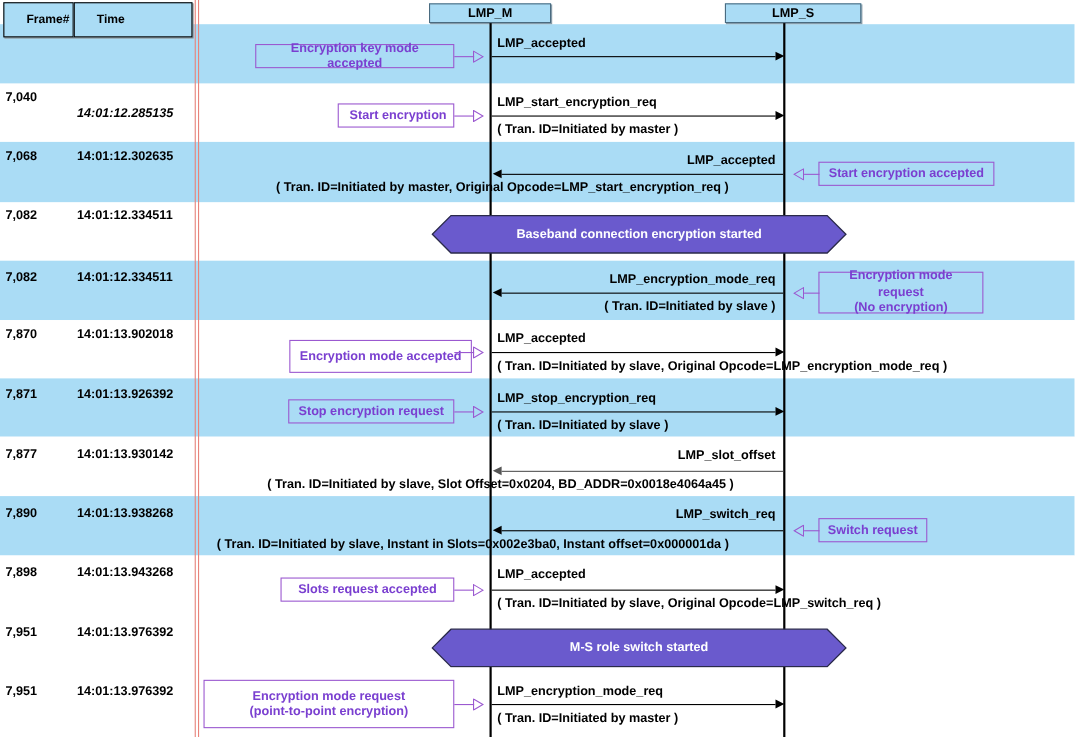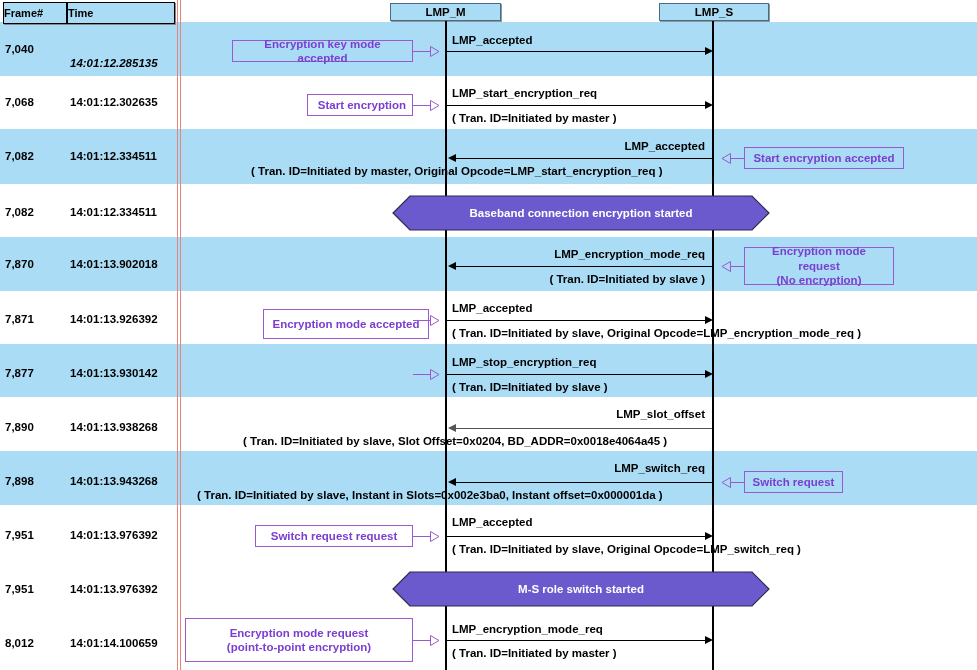--- a/index.html
+++ b/index.html
@@ -8,54 +8,55 @@
     font-family:"Liberation Sans","DejaVu Sans",sans-serif;
   }
   #root{position:relative;width:977px;height:670px;}
 
   
   .stripe{position:absolute;left:0;width:977px;background:#aadcf5;}
   .stripe.white{background:#ffffff;}
 
   
   .colhdr{
-    position:absolute;top:2px;height:22px;
+    position:absolute;top:2px;height:32px;
     background:#aadcf5;border:1px solid #000000;
     box-sizing:border-box;
     font-size:11px;font-weight:bold;color:#000;
-    display:flex;align-items:center;padding-left:0;
+    display:flex;align-items:center;padding-left:20px;
     box-shadow:1px 1px 0 #888;
   }
   #hdr-frame{left:3px;width:64px;}
   #hdr-time{left:67px;width:108px;}
 
   
   .reddiv{position:absolute;top:0;height:670px;width:1px;background:#e8837a;}
   #red1{left:177px;}
   #red2{left:180px;}
 
   
   .frame-cell,.time-cell{
     position:absolute;font-size:11.5px;font-weight:bold;color:#000;
     white-space:nowrap;
+    margin-top:40px;
   }
   .frame-cell{left:5px;}
   .time-cell{left:70px;}
 
   
   .lifebox{
     position:absolute;top:3px;height:18px;
     background:#aadcf5;border:1px solid #4a6b80;
     box-sizing:border-box;
     font-size:11.5px;font-weight:bold;color:#000;
     display:flex;align-items:center;justify-content:center;
     box-shadow:1px 1px 0 #8a9aa5;
   }
   #lifebox-m{left:390px;width:111px;}
-  #lifebox-s{left:659px;width:110px;}
+  #lifebox-s{left:659px;width:124px;}
 
   
   .lifeline{position:absolute;width:2px;background:#000;top:21px;height:649px;}
   #ll-m{left:445px;}
   #ll-s{left:712px;}
 
   
   .msgline{position:absolute;height:1px;background:#000;}
   .msgline.gray{background:#555;}
   .arrowhead{position:absolute;width:0;height:0;}
@@ -213,20 +214,23 @@
   <svg class="tipsvg" style="left:430px;top:315px;" width="10" height="11">
       <polygon points="0.5,0.5 9,5.5 0.5,10.5" fill="none" stroke="#9b59d0" stroke-width="1"></polygon>
     </svg>
   <div class="msglabel left" style="left:452px;top:302px;">LMP_accepted</div>
   <div class="msgline" style="left:447px;top:320px;width:258px;"></div>
   <div class="arrowhead right" style="left:705px;top:316px;"></div>
   <div class="msgdetail" style="left:452px;top:327px;">( Tran. ID=Initiated by slave, Original Opcode=LMP_encryption_mode_req )</div>
 
   <div class="frame-cell" style="top:367px;">7,877</div>
   <div class="time-cell" style="top:367px;">14:01:13.930142</div>
+  <div class="callout" style="left:262px;top:363px;width:151px;height:22px;">
+    <span class="ctext">Stop encryption request</span>
+  </div>
   <div class="callout-lead" style="left:413px;top:374px;width:18px;"></div>
   <svg class="tipsvg" style="left:430px;top:369px;" width="10" height="11">
       <polygon points="0.5,0.5 9,5.5 0.5,10.5" fill="none" stroke="#9b59d0" stroke-width="1"></polygon>
     </svg>
   <div class="msglabel left" style="left:452px;top:356px;">LMP_stop_encryption_req</div>
   <div class="msgline" style="left:447px;top:374px;width:258px;"></div>
   <div class="arrowhead right" style="left:705px;top:370px;"></div>
   <div class="msgdetail" style="left:452px;top:381px;">( Tran. ID=Initiated by slave )</div>
 
   <div class="frame-cell" style="top:421px;">7,890</div>
@@ -246,21 +250,21 @@
   <svg class="tipsvg" style="left:721px;top:477px;" width="10" height="11">
       <polygon points="9.5,0.5 1,5.5 9.5,10.5" fill="none" stroke="#9b59d0" stroke-width="1"></polygon>
     </svg>
   <div class="callout" style="left:744px;top:471px;width:99px;height:22px;">
     <span class="ctext">Switch request</span>
   </div>
 
   <div class="frame-cell" style="top:529px;">7,951</div>
   <div class="time-cell" style="top:529px;">14:01:13.976392</div>
   <div class="callout" style="left:255px;top:525px;width:158px;height:22px;">
-    <span class="ctext">Switch request request</span>
+    <span class="ctext">Slots request accepted</span>
   </div>
   <div class="callout-lead" style="left:413px;top:536px;width:18px;"></div>
   <svg class="tipsvg" style="left:430px;top:531px;" width="10" height="11">
       <polygon points="0.5,0.5 9,5.5 0.5,10.5" fill="none" stroke="#9b59d0" stroke-width="1"></polygon>
     </svg>
   <div class="msglabel left" style="left:452px;top:516px;">LMP_accepted</div>
   <div class="msgline" style="left:447px;top:536px;width:258px;"></div>
   <div class="arrowhead right" style="left:705px;top:532px;"></div>
   <div class="msgdetail" style="left:452px;top:543px;text-align:center;">( Tran. ID=Initiated by slave, Original Opcode=LMP_switch_req )</div>
 

